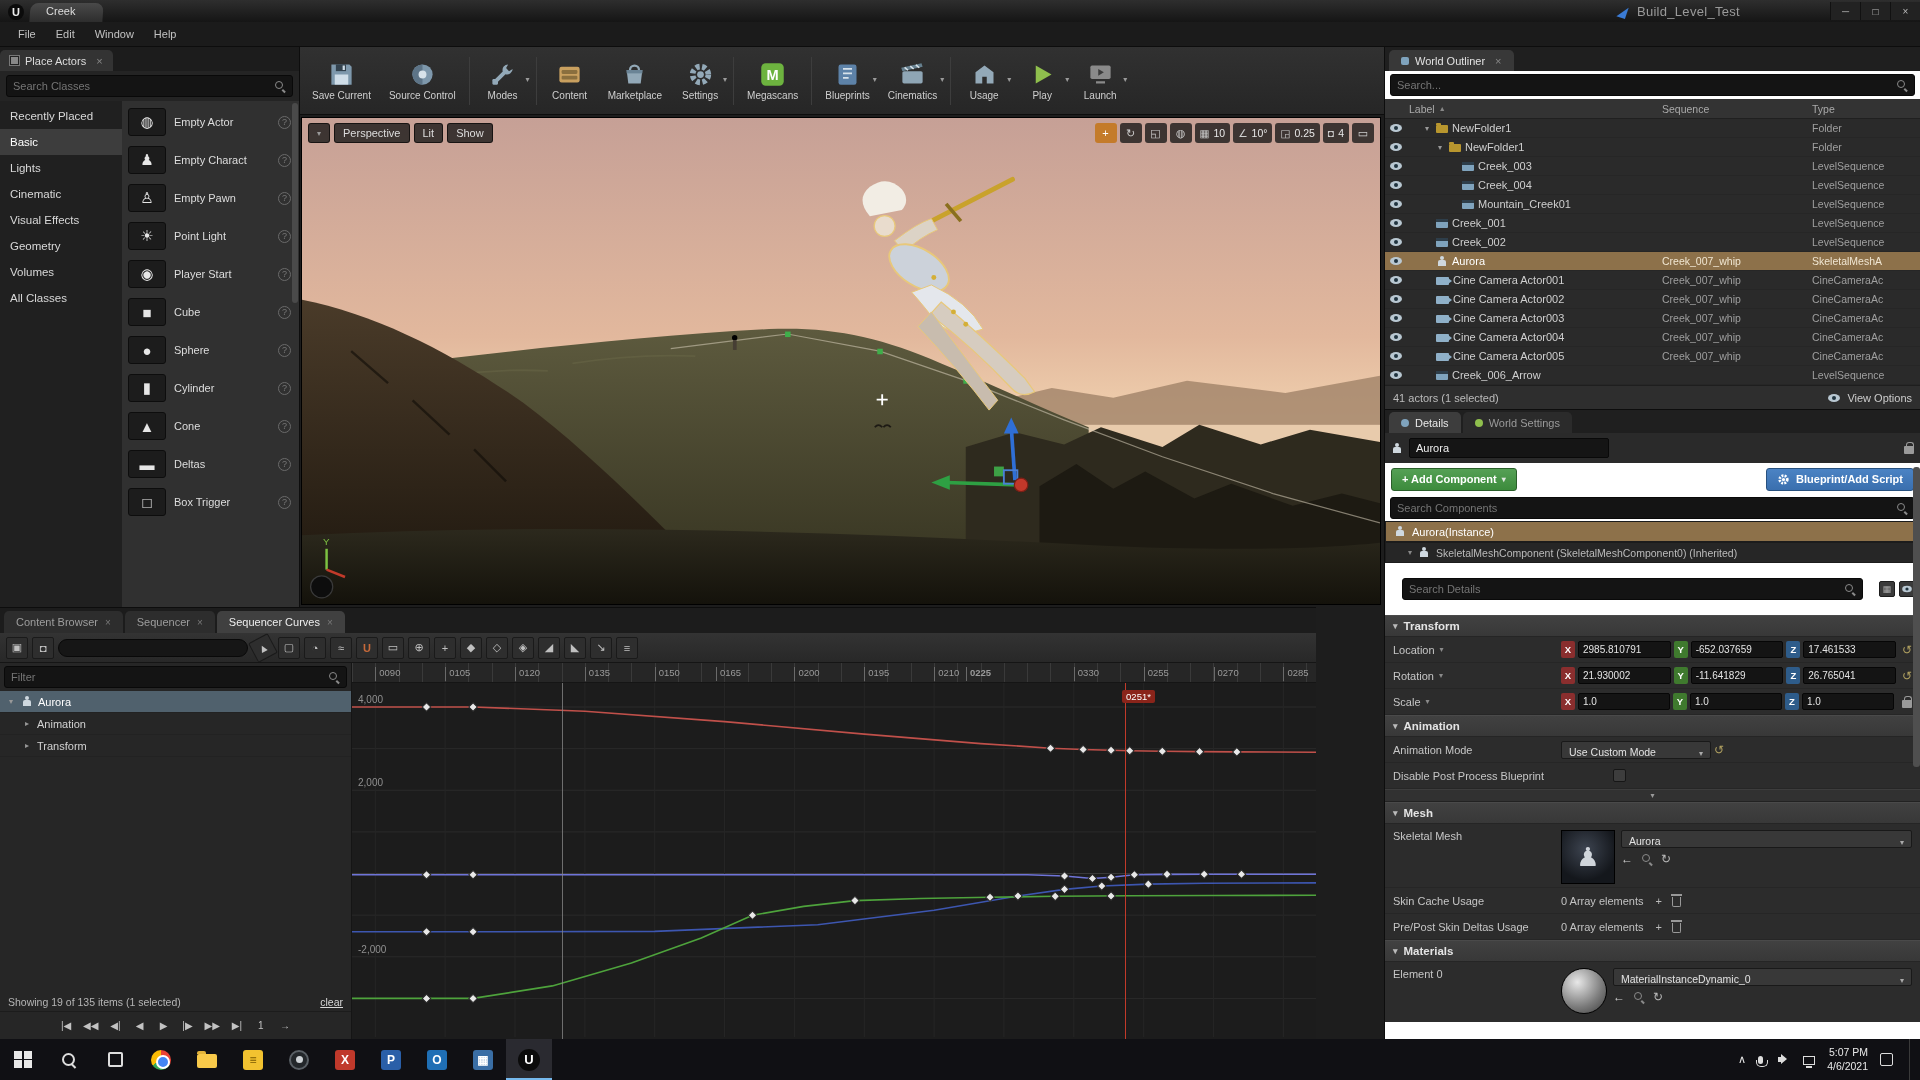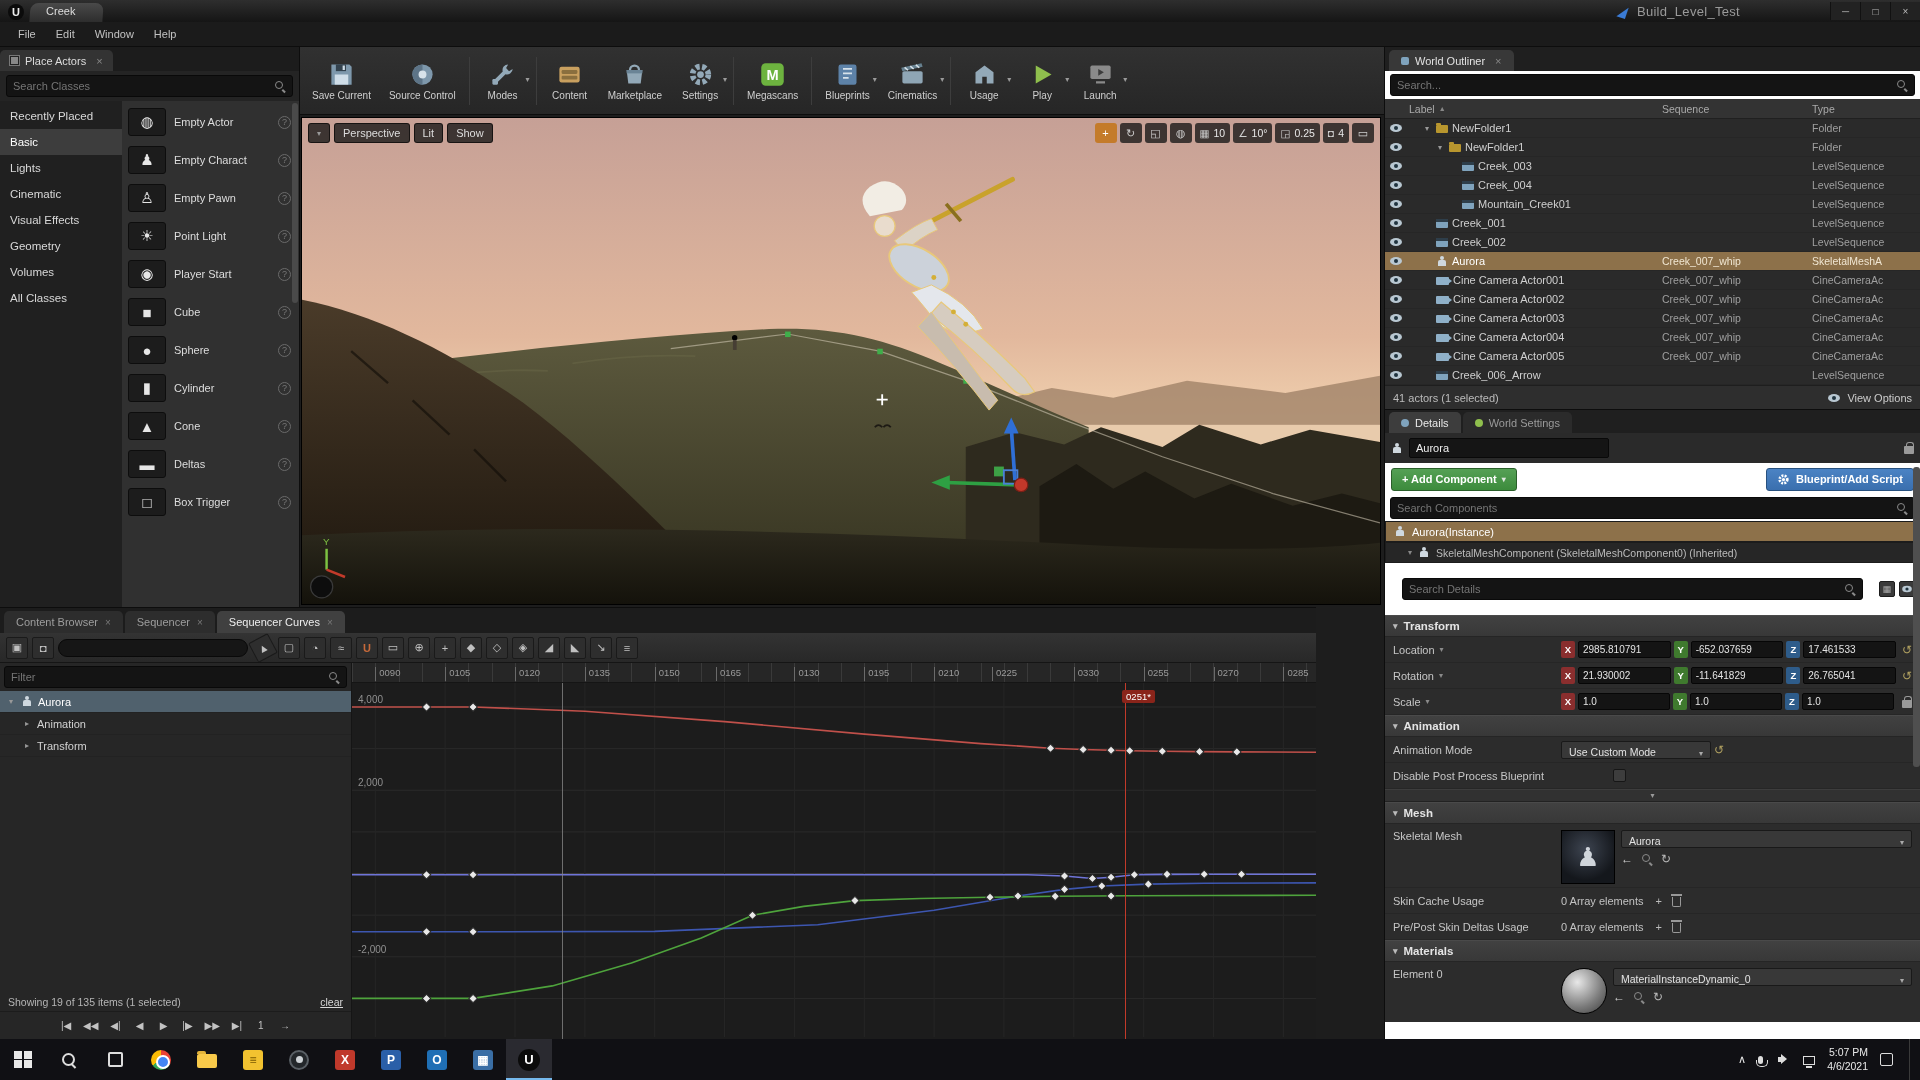--- a/index.html
+++ b/index.html
@@ -952,24 +952,24 @@
           </div>
       </div>
       <div class="seq-right">
         <div class="ruler" id="ruler">
             <span class="tick" style="left: 23.285px;">0090</span>
             <span class="tick" style="left: 93.1401px;">0105</span>
             <span class="tick" style="left: 162.995px;">0120</span>
             <span class="tick" style="left: 232.85px;">0135</span>
             <span class="tick" style="left: 302.705px;">0150</span>
             <span class="tick" style="left: 356px; margin-left: 8px;">0165</span>
-            <span class="tick" style="left: 442.415px;">0130</span>
+            <span class="tick" style="left: 442.415px;">0200</span>
             <span class="tick" style="left: 512.271px;">0195</span>
             <span class="tick" style="left: 582.126px;">0210</span>
-            <span class="tick" style="left: 640px;">0225</span>
+            <span class="tick" style="left: 614px; font-weight: bold;">0225</span>
             <span class="tick" style="left: 721.836px;">0330</span>
             <span class="tick" style="left: 791.691px;">0255</span>
             <span class="tick" style="left: 861.546px;">0270</span>
             <span class="tick" style="left: 931.401px;">0285</span>
           </div>
         <div class="curve-area">
           <svg id="curve-svg" width="964" height="354" viewBox="0 0 964 354">
               <rect x="0" y="0" width="964" height="354" fill="#1c1c1c"></rect>
               <line x1="0" y1="24" x2="964" y2="24" stroke="#2a2a2a" stroke-width="1"></line>
               <line x1="0" y1="65.63265306122449" x2="964" y2="65.63265306122449" stroke="#2a2a2a" stroke-width="1"></line>

